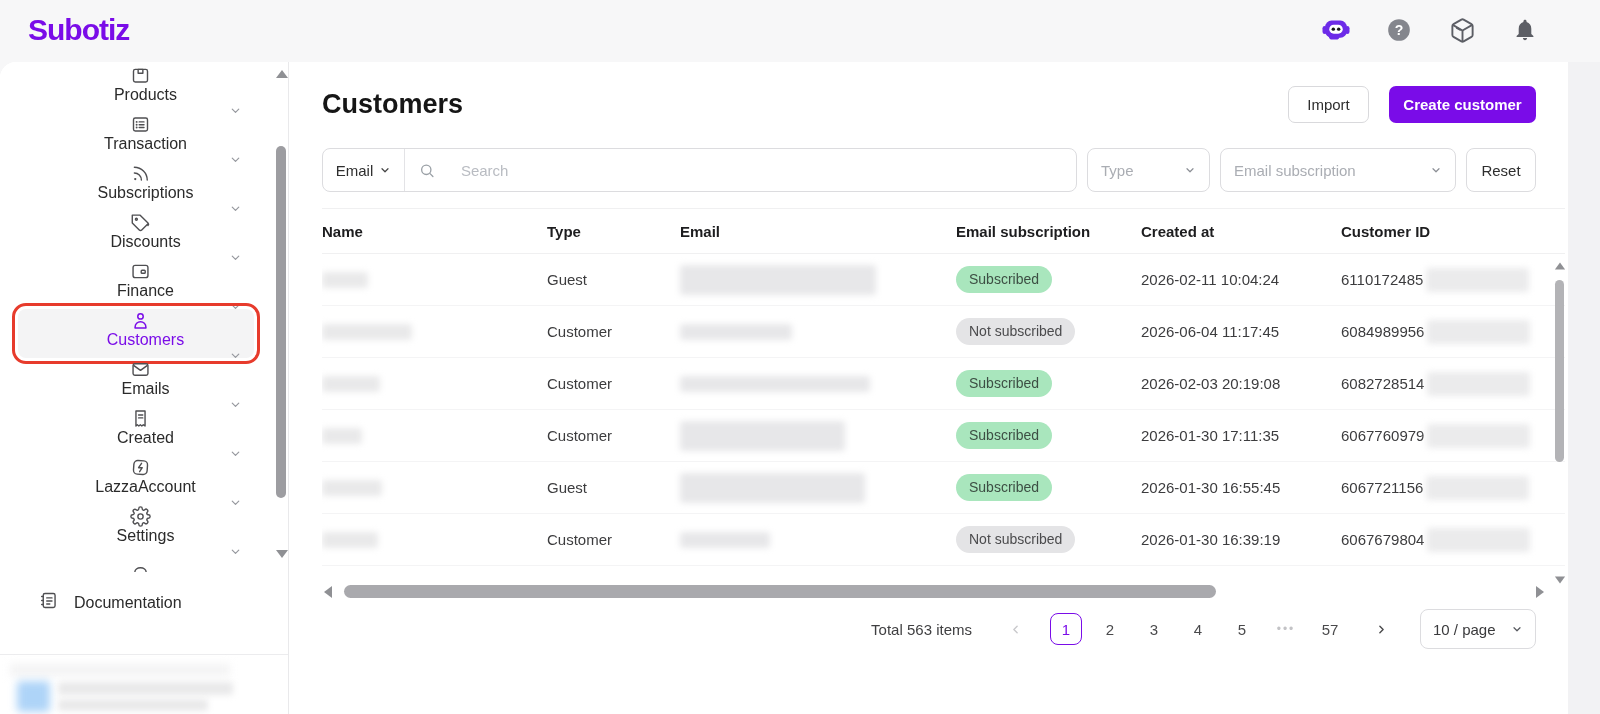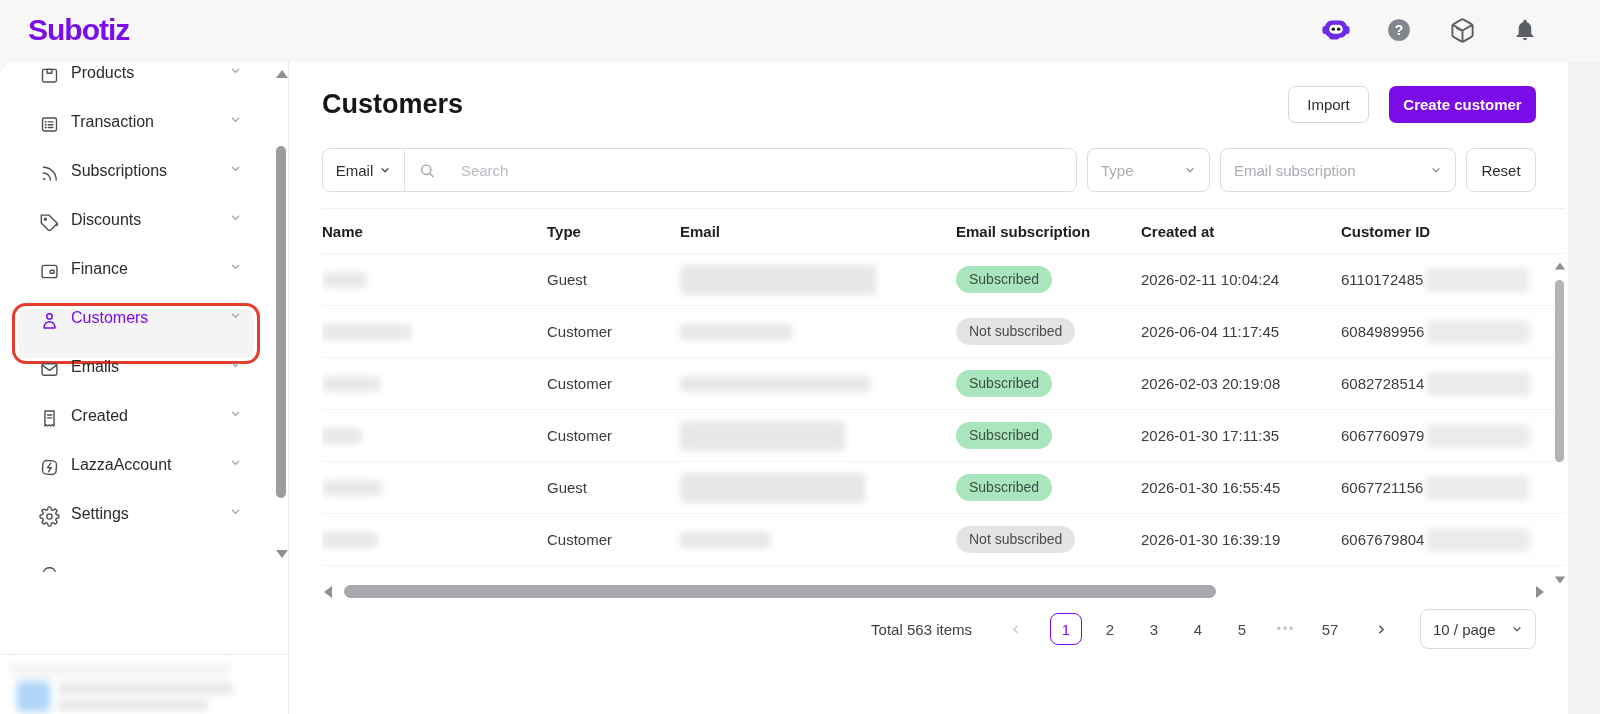--- a/index.html
+++ b/index.html
@@ -14,21 +14,21 @@
   .header-icons { position:absolute; right:60px; top:15px; display:flex; align-items:center; gap:33px; }
   .hicon { width:30px; height:30px; display:flex; align-items:center; justify-content:center; cursor:pointer; }
 
   
   .shell { position:absolute; top:62px; left:0; width:1600px; height:652px; background:#ffffff; border-top-left-radius:16px; }
   .right-gutter { position:absolute; top:62px; right:0; width:32px; height:652px; background:#f2f2f4; }
 
   
   .sidebar { position:absolute; top:62px; left:0; width:289px; height:652px; background:#fff; border-right:1px solid #e9e9eb; border-top-left-radius:16px; }
   .side-items { position:absolute; top:2px; left:0; width:272px; }
-  .side-item { position:relative; height:49px; margin-left:18px; width:236px; display:flex; align-items:flex-start; padding:0 12px 0 20px; cursor:pointer; border-radius:8px; }
+  .side-item { position:relative; height:49px; margin-left:18px; width:236px; display:flex; align-items:center; padding:0 12px 0 20px; cursor:pointer; border-radius:8px;flex-direction:column; }
   .side-item .s-icon { width:22px; height:22px; display:flex; align-items:center; justify-content:center; flex:0 0 22px; }
   .side-item .s-label { margin-left:11px; font-size:16px; color:#2b2b2b; }
   .side-item .s-chevron { margin-left:auto; display:flex; align-items:center; }
   .side-item.selected { background:#f4f4f5; outline:3px solid #e73b2c; outline-offset:3px; }
   .side-item.selected .s-label { color:#7a0ce8; font-weight:500; }
   .side-item.partial { height:18px; overflow:hidden; }
   .doc-item { position:absolute; top:516px; left:18px; width:236px; height:49px; display:flex; align-items:center; padding:0 12px 0 20px; cursor:pointer; }
   .doc-item .s-label { margin-left:15px; font-size:16px; color:#2b2b2b; }
   .side-divider { position:absolute; top:592px; left:0; width:288px; border-top:1px solid #ececee; }
   .side-user { position:absolute; top:598px; left:0; width:288px; height:54px; }
@@ -300,20 +300,30 @@
     </div>
 
   <div class="side-sb-up">
       <div class="tri-up"></div>
     </div>
   <div class="side-sb-thumb"></div>
   <div class="side-sb-down">
       <div class="tri-down"></div>
     </div>
 
+  <div class="doc-item">
+    <span class="s-icon">
+      <svg width="21" height="21" viewBox="0 0 24 24" fill="none" stroke="#4f4f52" stroke-width="1.6" stroke-linecap="round" stroke-linejoin="round">
+        <rect x="6" y="4" width="13.5" height="16" rx="2"></rect>
+        <path d="M10 9h6M10 12.5h6M10 16h3.5"></path>
+        <path d="M6 7.5H4.2M6 12H4.2M6 16.5H4.2"></path>
+      </svg>
+    </span>
+    <span class="s-label">Documentation</span>
+  </div>
 
   <div class="side-divider"></div>
   <div class="side-user">
     <div class="user-top"></div>
     <div class="user-avatar"></div>
     <div class="user-line1 blur"></div>
     <div class="user-line2 blur"></div>
   </div>
 </div>
 

